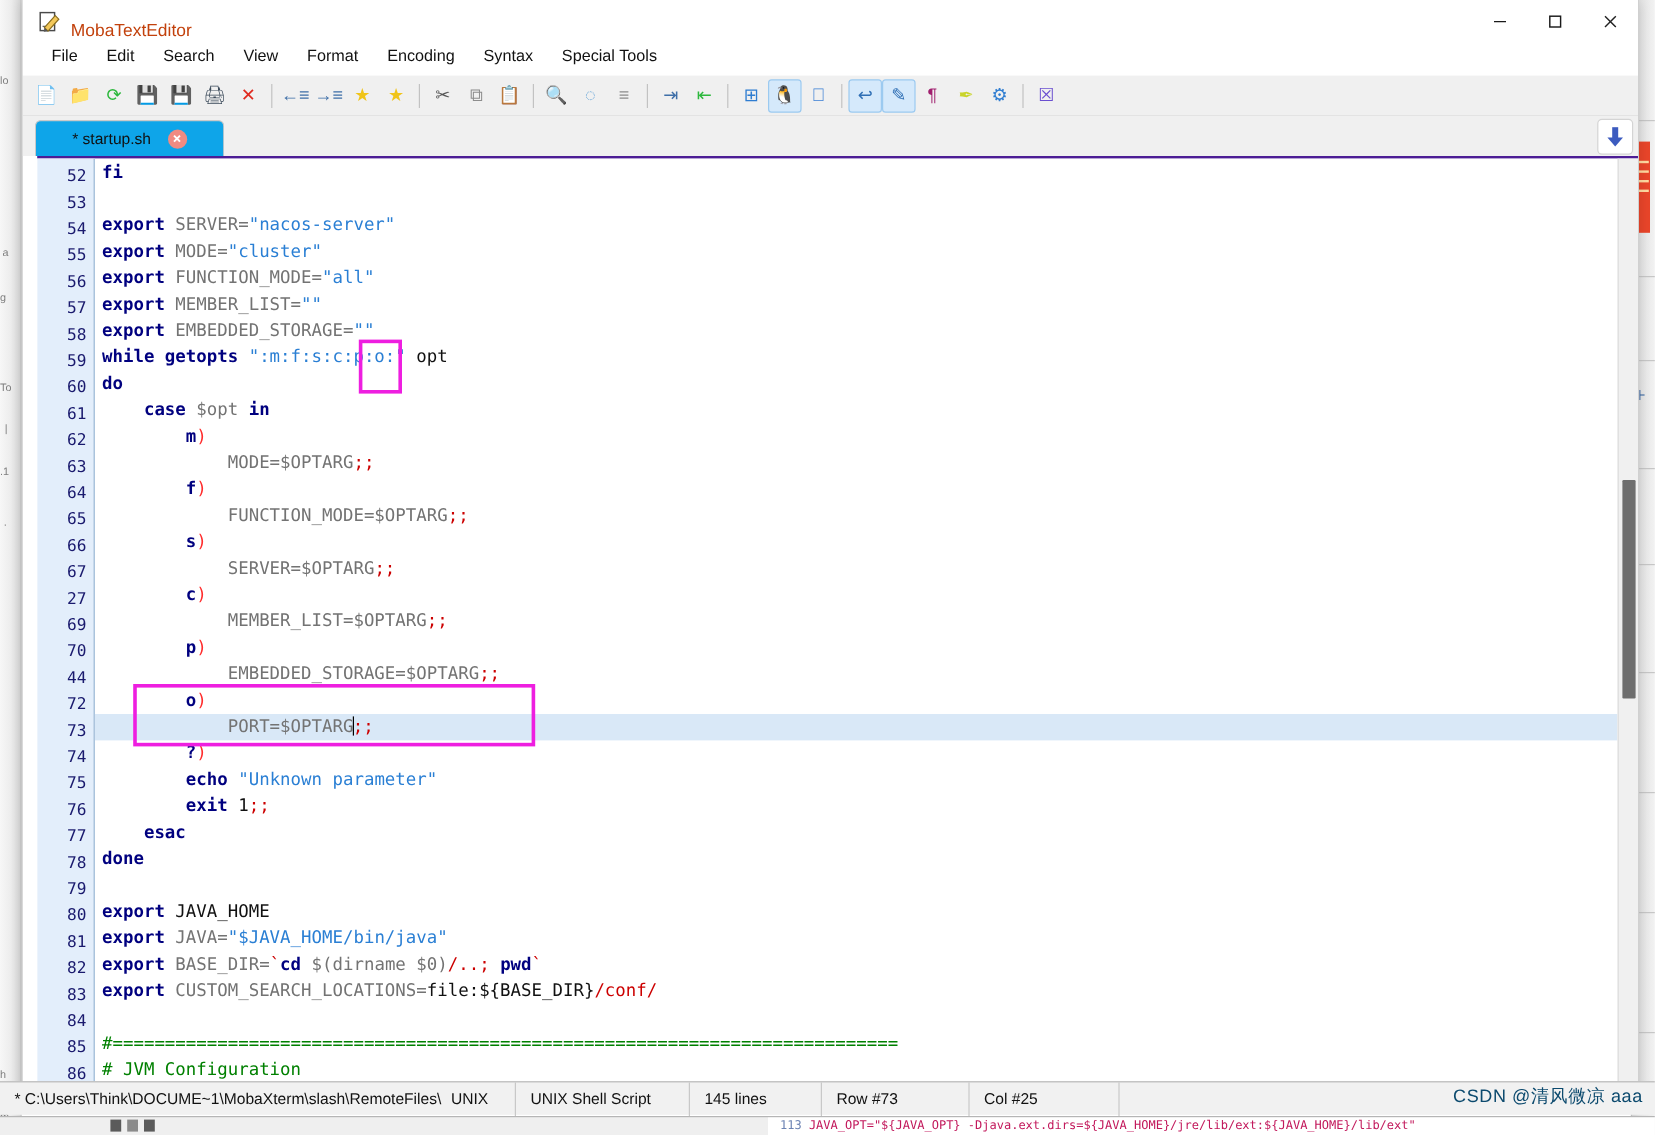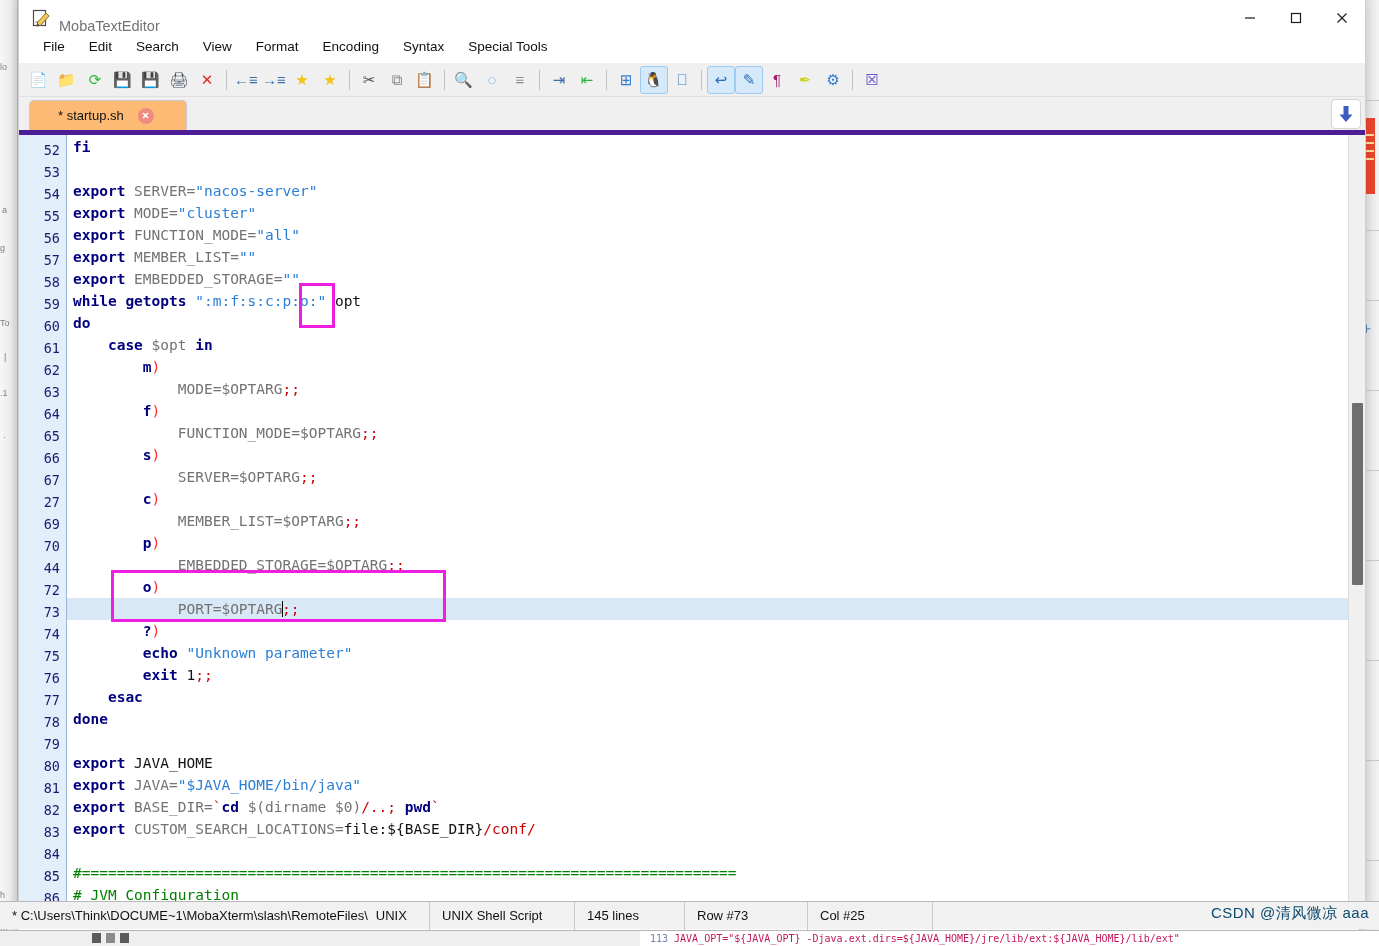--- a/index.html
+++ b/index.html
@@ -70,21 +70,21 @@
     box-shadow: 0 2px 10px rgba(0,0,0,.12);
   }
 
   
   #titlebar {
     height: 36px; flex: 0 0 36px; display: flex; align-items: center;
     background: #ffffff; border-radius: 0 0 0 0; position: relative;
   }
   #app-icon { margin-left: 12px; width: 20px; height: 20px; position: relative; }
   #app-title {
-    margin-left: 8px; font-size: 14.5px; color: #737373;
+    margin-left: 8px; font-size: 14.5px; color: #c2410c;
     font-family: "Liberation Sans", sans-serif;
     margin-top: 15px;
   }
   .win-btns { position: absolute; right: 0; top: 0; height: 36px; display: flex; }
   .win-btn {
     width: 46px; height: 36px; display: flex; align-items: center; justify-content: center;
     color: #222; font-size: 13px;
   }
 
   
@@ -110,42 +110,42 @@
   .tb-btn.active { background: #d5e9fb; border: 1px solid #9ccaf0; }
   .tb-sep { width: 1px; height: 20px; background: #c2c2c2; margin: 0 5px; }
 
   
   #tabbar {
     height: 33px; flex: 0 0 33px; background: #f0f0f0;
     display: flex; align-items: flex-end; position: relative;
     padding-left: 10px;
   }
   #tab-startup {
-    height: 30px; min-width: 158px; background: #fdba74;
+    height: 30px; min-width: 158px; background: #0ea5e9;
     border: 1px solid #c9c9c9; border-bottom: none;
     border-radius: 5px 5px 0 0;
-    display: flex; align-items: center; gap: 14px;
-    padding: 0 28px; position: relative;
+    display: flex; align-items: center; justify-content: center; gap: 14px;
+    padding: 0 12px; position: relative;
   }
   .tab-label { font-size: 13px; color: #111; white-space: nowrap; }
   .tab-close {
     width: 16px; height: 16px; border-radius: 50%; background: #f08b82;
     color: #fff; font-size: 10px; display: flex; align-items: center; justify-content: center;
     font-weight: bold;
   }
   #scroll-down-btn {
     position: absolute; right: 4px; bottom: 1px; width: 30px; height: 30px;
     background: #ffffff; border: 1px solid #d4d4d4; border-radius: 4px;
     display: flex; align-items: center; justify-content: center;
   }
 
   
   #editor-wrap {
     flex: 1 1 auto; display: flex; position: relative; overflow: hidden;
-    background: #ffffff; border-top: 5px solid #4c1d95;
+    background: #ffffff; border-top: 2px solid #4c1d95; margin-left: 12px;
   }
   #gutter {
     width: 48px; flex: 0 0 48px; background: #e3eefb;
     border-right: 1px solid #9bb7d4;
     font-family: "DejaVu Sans Mono", monospace; font-size: 13.5px;
     color: #1a1a6e; padding-top: 4px; text-align: right;
   }
   .gl { height: 22px; line-height: 22px; padding-right: 6px; }
   #code {
     flex: 1 1 auto; position: relative; overflow: hidden;

